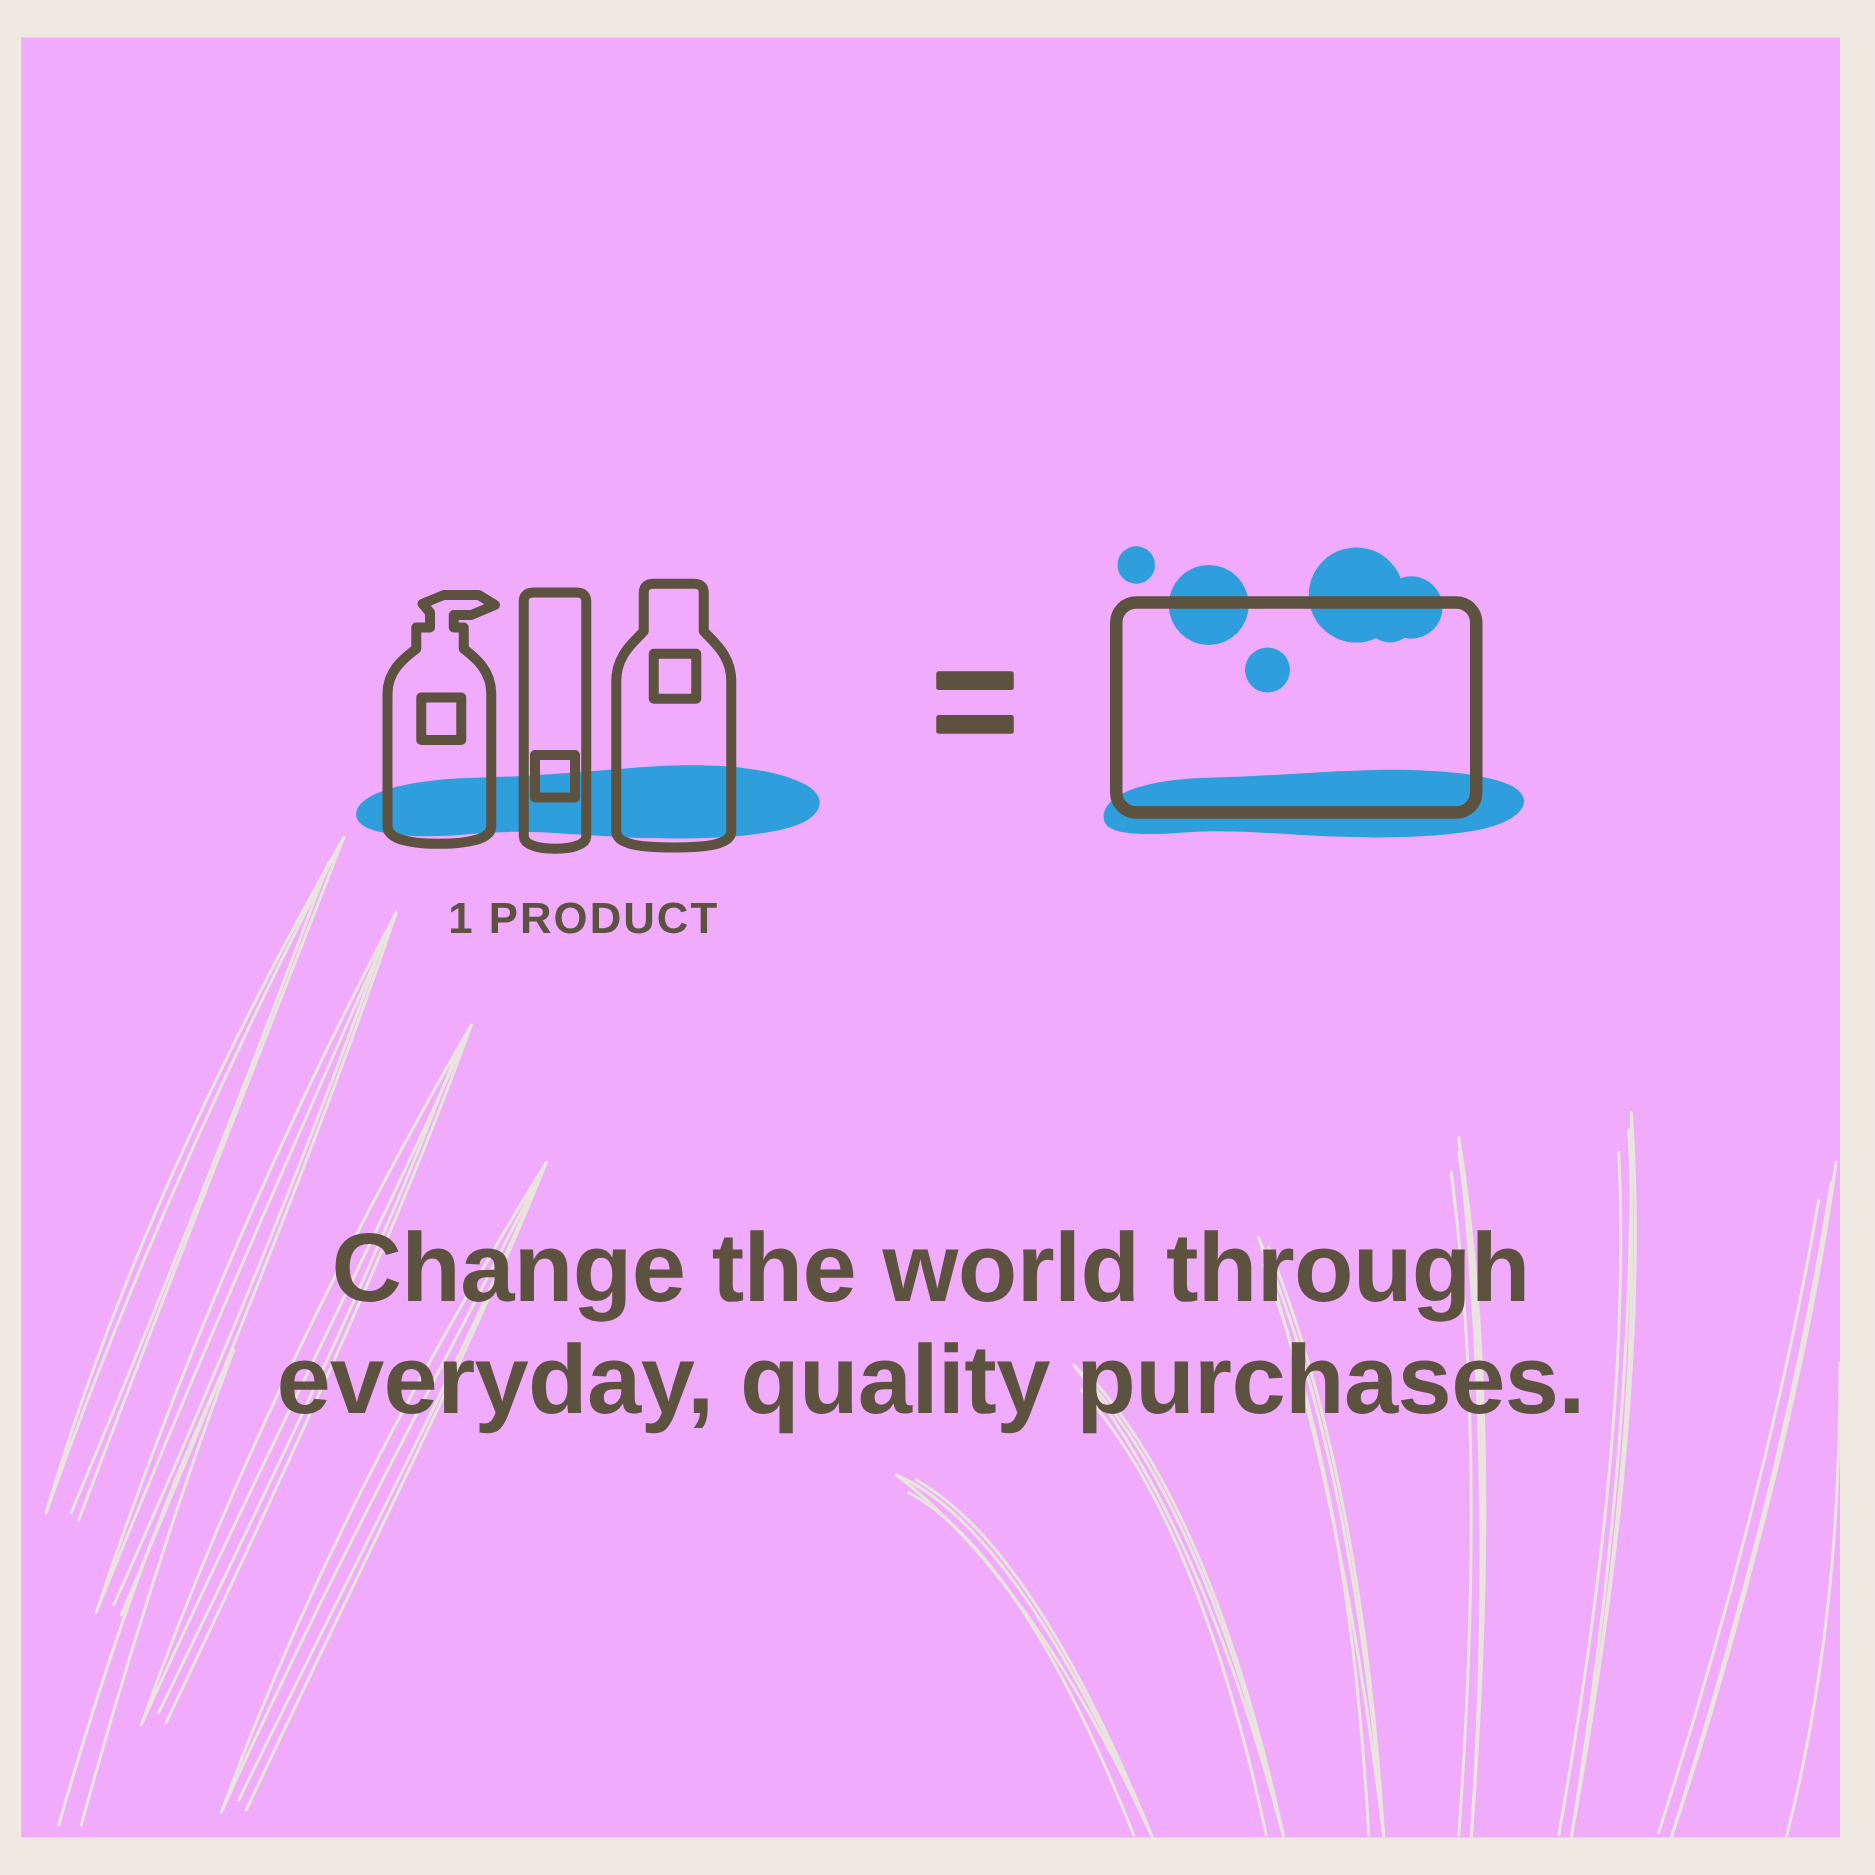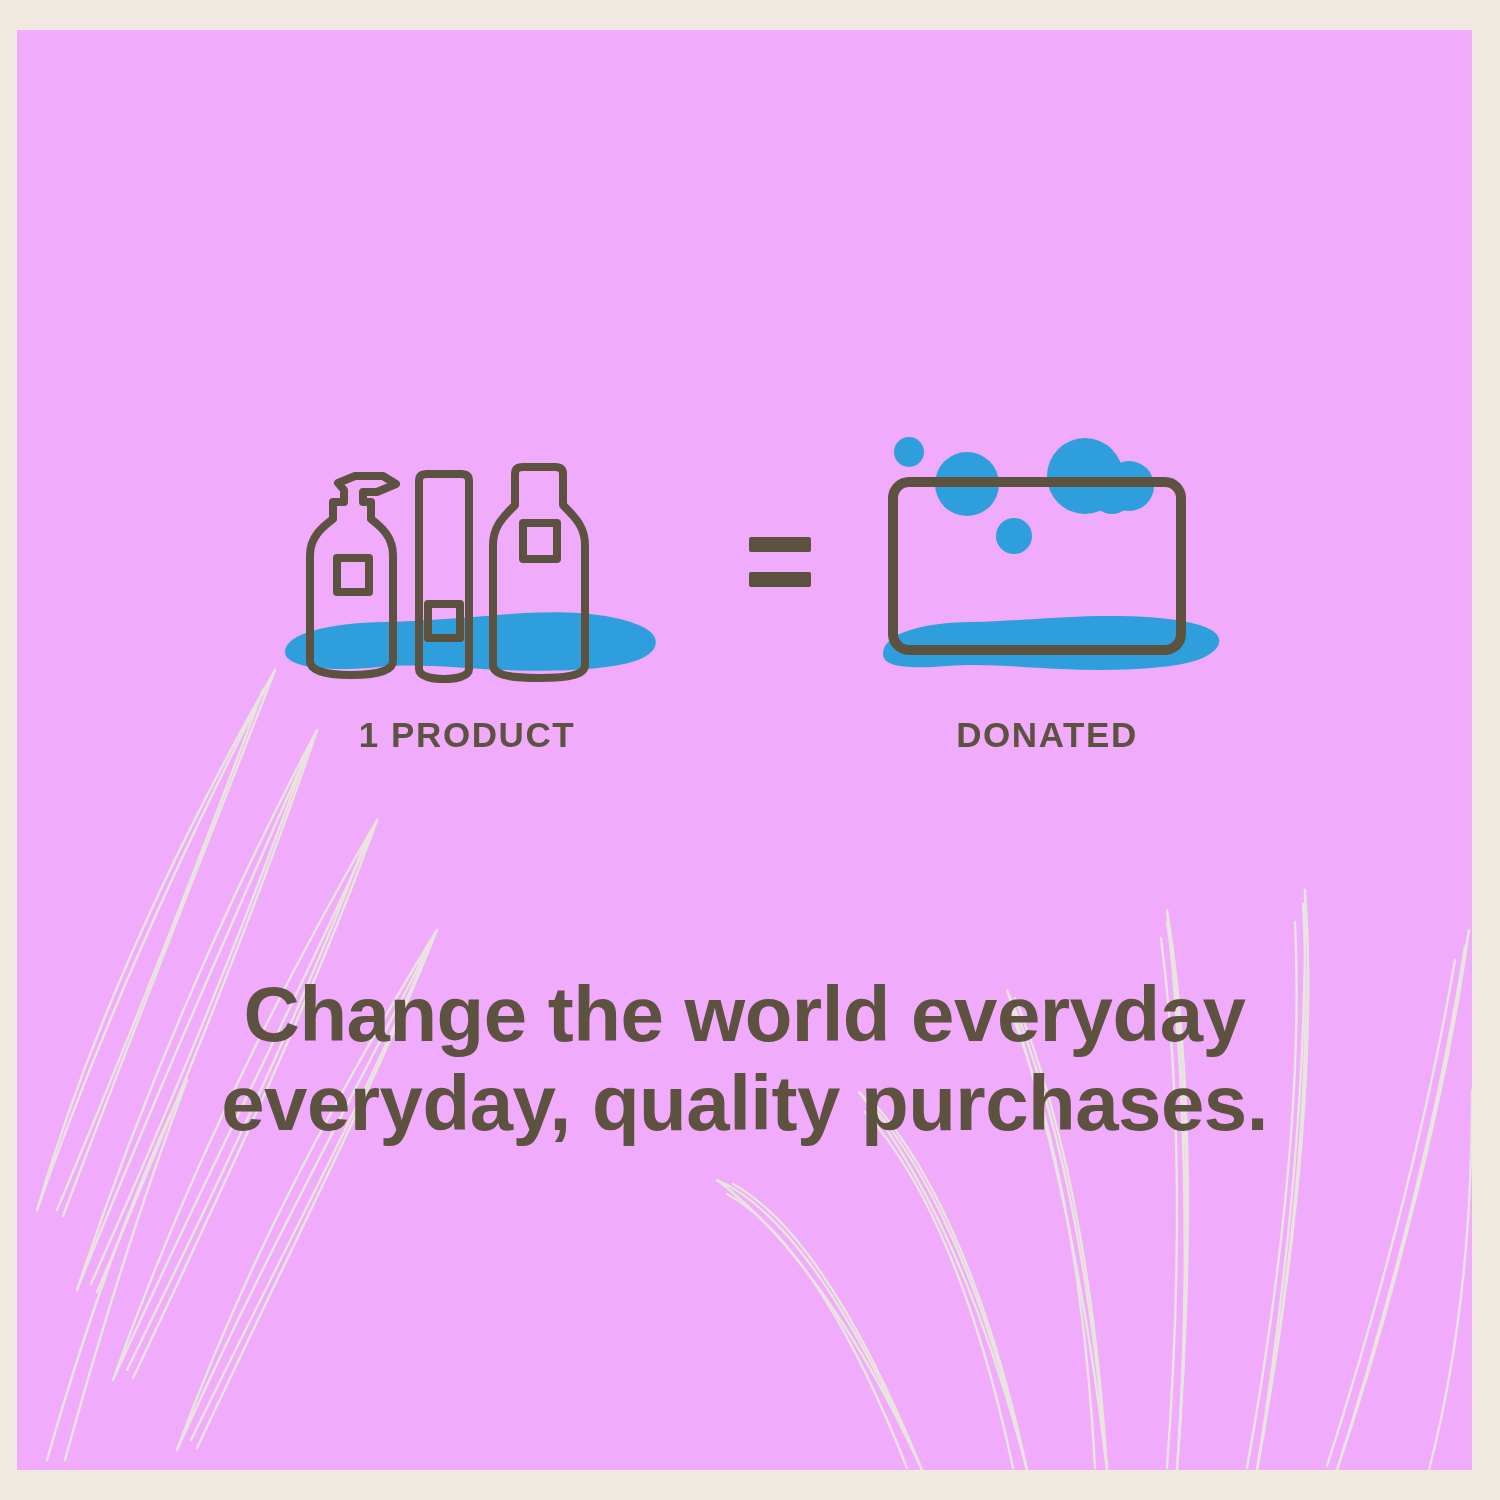--- a/index.html
+++ b/index.html
@@ -243,24 +243,23 @@
           </g>
 
           <circle cx="42" cy="32" r="15" fill="#2e9fdc"></circle>
           <circle cx="100" cy="64" r="32" fill="#2e9fdc"></circle>
           <circle cx="147" cy="116" r="18" fill="#2e9fdc"></circle>
 
           <rect x="26" y="62" width="288" height="168" rx="16" ry="16" fill="none" stroke="#5d523f" stroke-width="10"></rect>
         </svg>
 
         <div class="icon-caption">
-          <span class="cap-line">DONATED</span>
         </div>
       </div>
     </div>
 
     <div id="headline">
-      <span class="hl-line">Change the world everyday</span>
+      <span class="hl-line">Change the world through</span>
       <span class="hl-line">everyday, quality purchases.</span>
     </div>
 
   </div>
 </div>
 
 </body></html>

